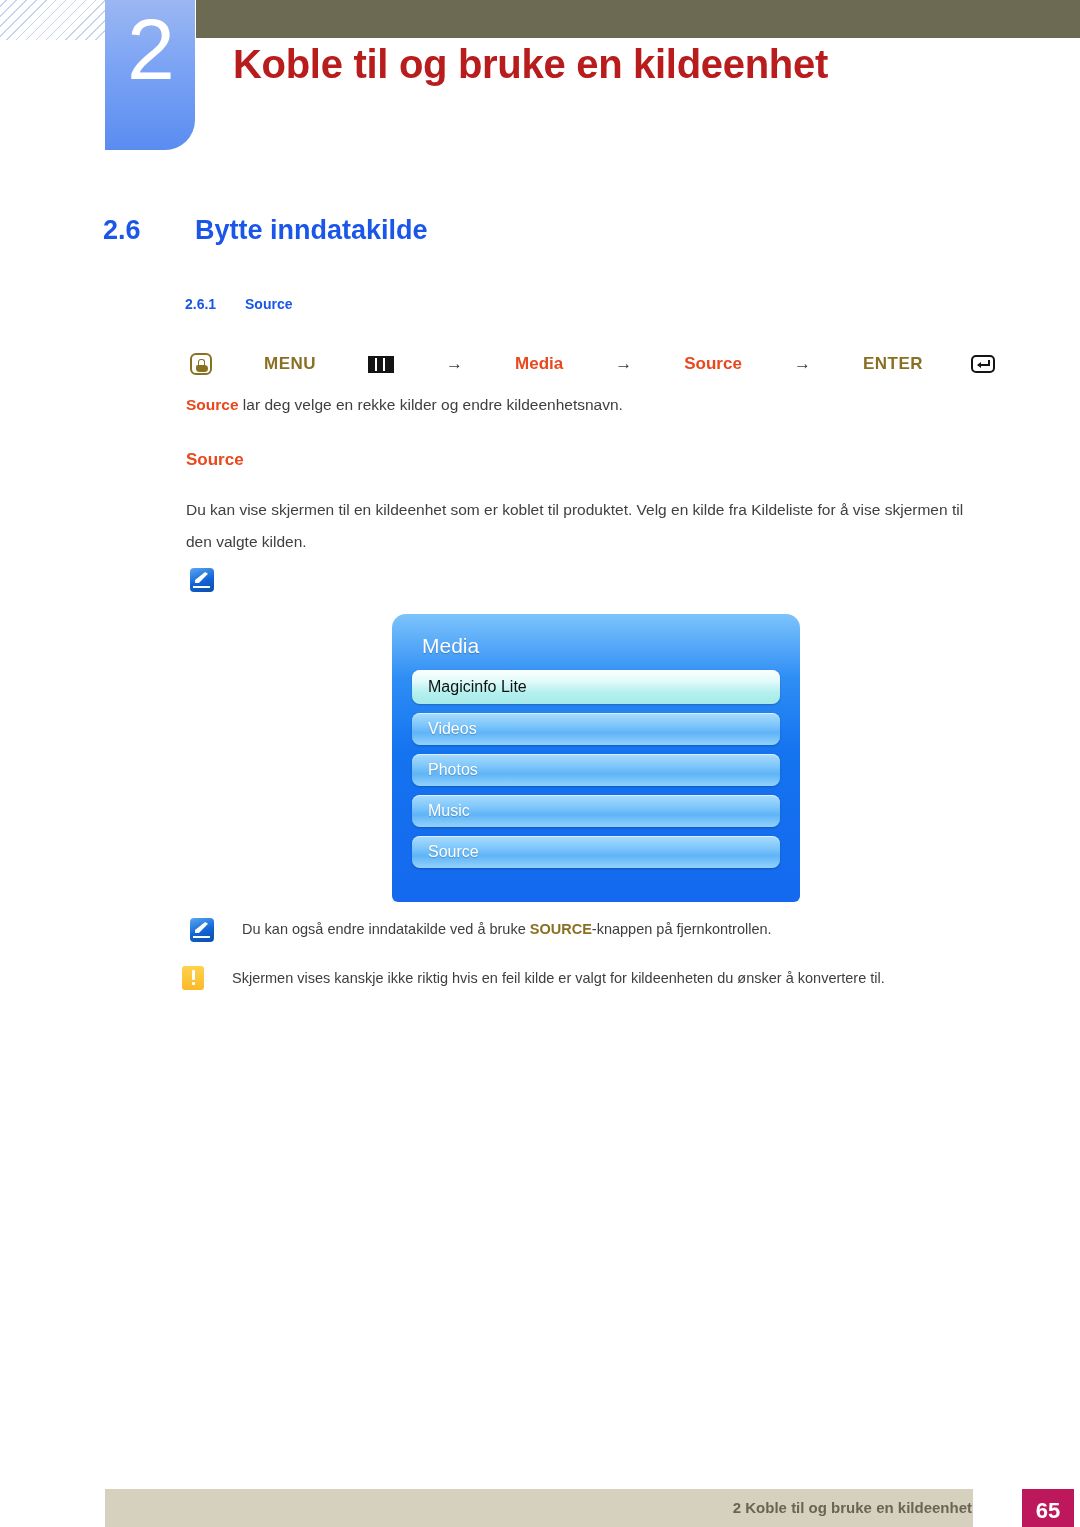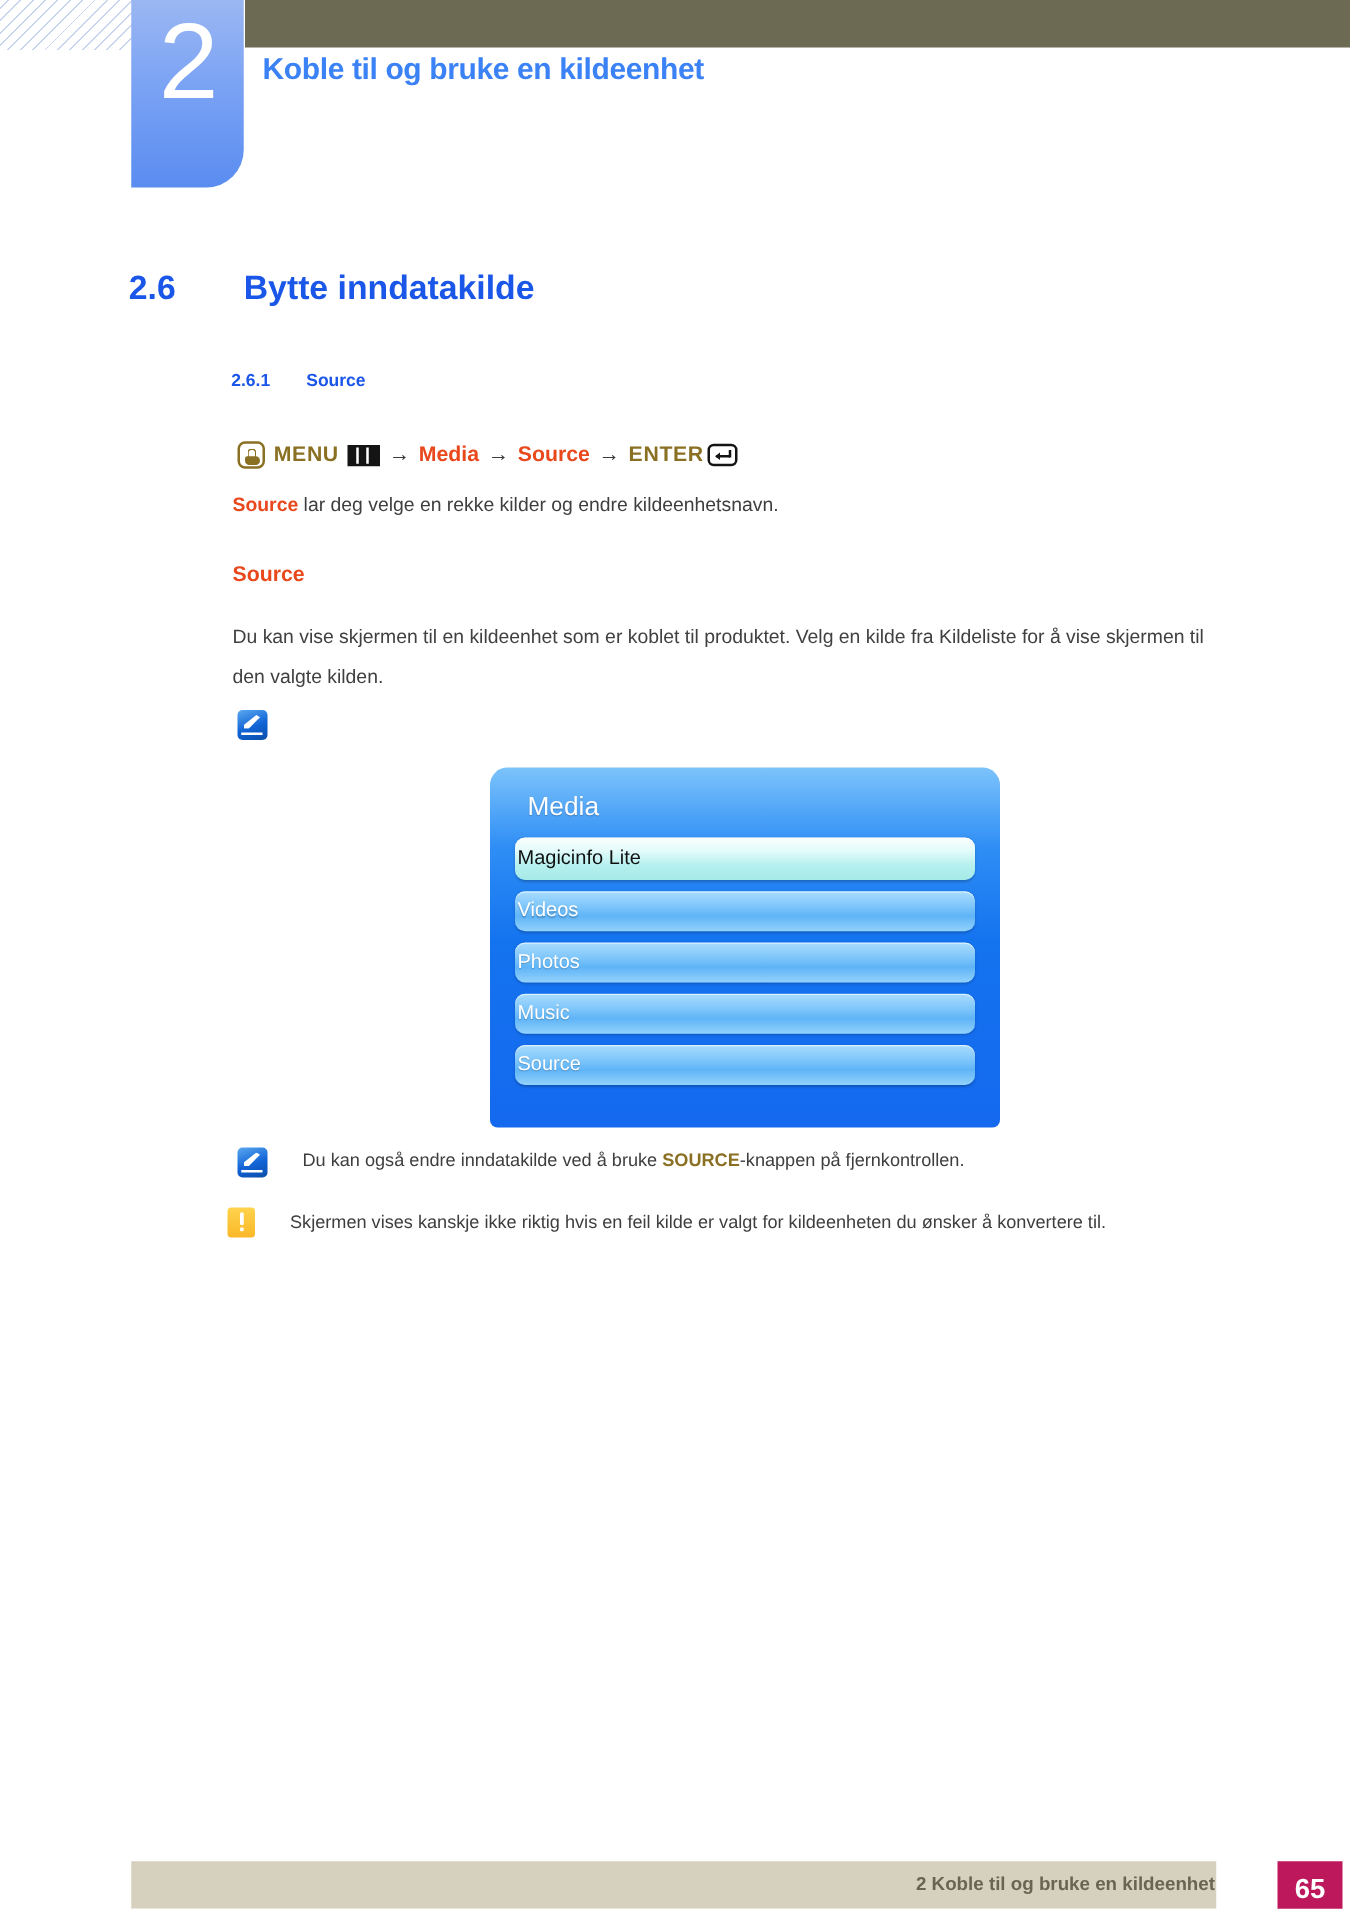--- a/index.html
+++ b/index.html
@@ -48,24 +48,24 @@
     width: 90px;
     text-align: center;
     font-size: 86px;
     font-weight: 400;
     color: #ffffff;
     line-height: 1;
     letter-spacing: -2px;
   }
   .chapter-title {
     position: absolute;
-    left: 210px; top: 42px;
-    font-size: 24px;
-    font-weight: bold;
-    color: #3b82f6;
+    left: 233px; top: 42px;
+    font-size: 40px;
+    font-weight: bold;
+    color: #b91c1c;
     letter-spacing: -0.3px;
     white-space: nowrap;
   }
 
   
   .sec-h2 {
     position: absolute;
     left: 103px; top: 215px;
     font-size: 27px;
     font-weight: bold;
@@ -86,20 +86,21 @@
   
   .menu-path {
     position: absolute;
     left: 190px; top: 351px;
     display: flex;
     align-items: center;
     font-size: 17px;
     font-weight: bold;
     white-space: nowrap;
     height: 26px;
+    gap: 45px;
   }
   .menu-path > * { margin-right: 7px; }
   .ico-hand {
     display: inline-block;
     position: relative;
     width: 22px; height: 22px;
     border: 2px solid #8a7023;
     border-radius: 6px;
     box-sizing: border-box;
     flex: none;
@@ -280,21 +281,21 @@
     color: #ffffff;
     margin: 4px 0 12px 10px;
     text-shadow: 0 1px 1px rgba(0,0,0,0.25);
   }
   .osd-item {
     height: 32px;
     border-radius: 8px;
     margin-bottom: 9px;
     display: flex;
     align-items: center;
-    padding-left: 2px;
+    padding-left: 16px;
     font-size: 16px;
     color: #ffffff;
     background: linear-gradient(180deg, #a9dcfd 0%, #7ec6fb 38%, #5fb4f7 62%, #93d2fc 100%);
     box-shadow: inset 0 1px 0 rgba(255,255,255,0.6), 0 1px 2px rgba(0,0,0,0.22);
     box-sizing: border-box;
     text-shadow: 0 1px 1px rgba(0,0,0,0.22);
   }
   .osd-item.selected {
     background: linear-gradient(180deg, #fbfffe 0%, #e2fbfa 32%, #b4f0ee 66%, #a6eae8 100%);
     color: #111111;

